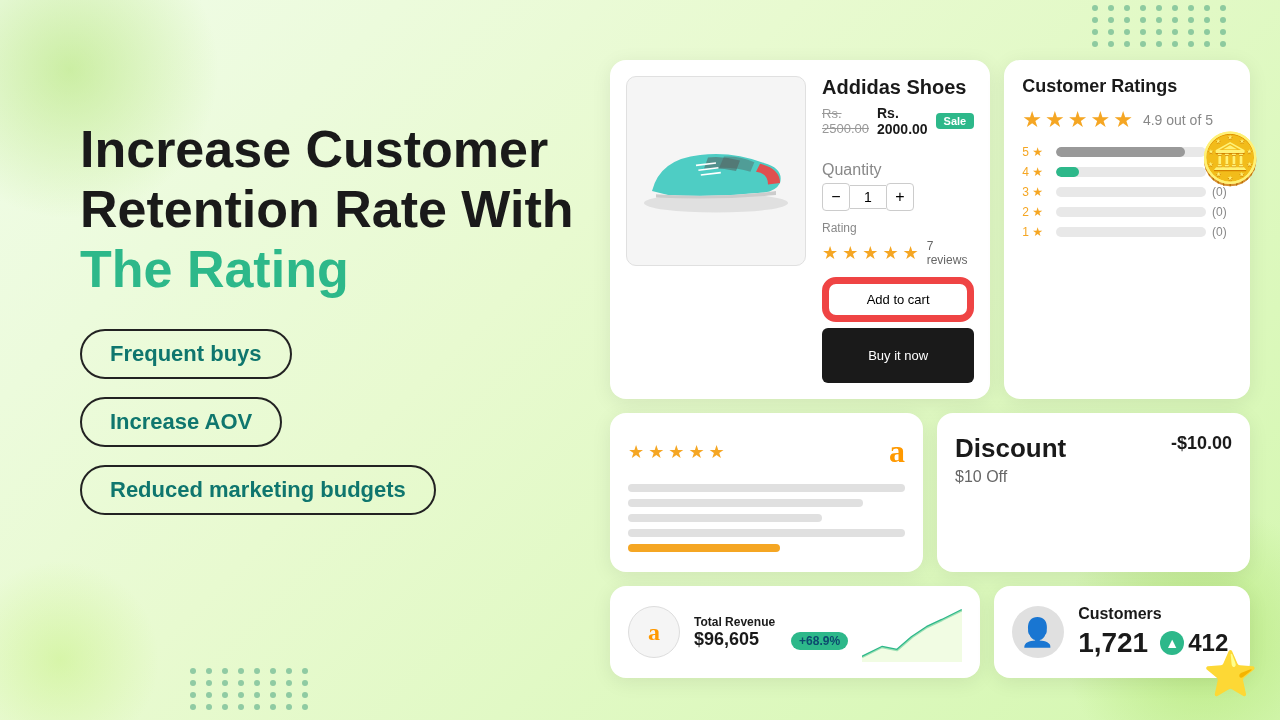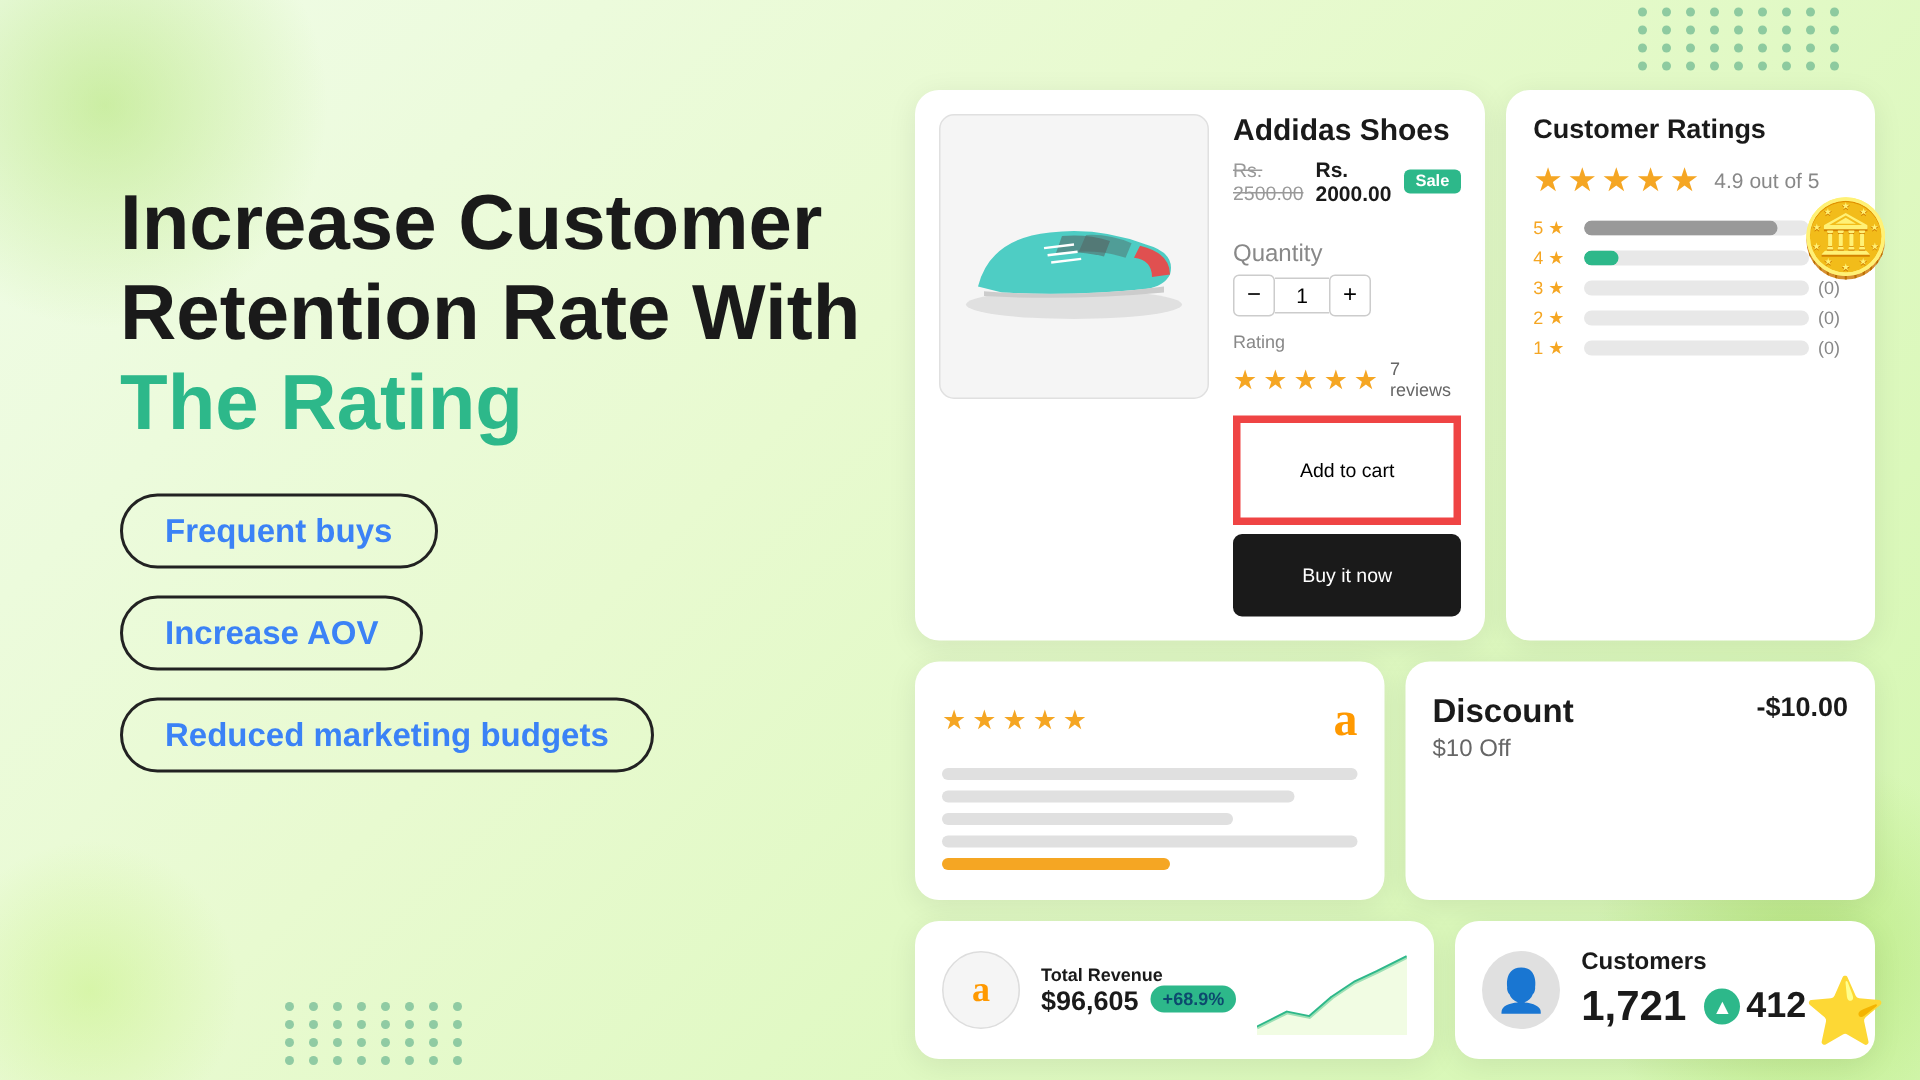--- a/index.html
+++ b/index.html
@@ -94,21 +94,21 @@
       flex-direction: column;
       gap: 18px;
     }
     .tag {
       display: inline-block;
       border: 2px solid #222;
       border-radius: 30px;
       padding: 10px 28px;
       font-size: 22px;
       font-weight: 600;
-      color: #3b82f6;
+      color: #0f766e;
       background: transparent;
       width: fit-content;
     }
 
     
     .right-section {
       position: absolute;
       right: 30px;
       top: 60px;
       width: 640px;
@@ -222,24 +222,24 @@
     .stars-row {
       display: flex;
       align-items: center;
       gap: 4px;
       margin-bottom: 10px;
     }
     .star { color: #f5a623; font-size: 18px; }
     .reviews-count { font-size: 12px; color: #666; margin-left: 4px; }
     .btn-add-cart {
       width: 100%;
-      padding: 24px;
-      border: 5px solid #ef4444;
+      padding: 8px;
+      border: 7px solid #ef4444;
       background: white;
-      border-radius: 0;
+      border-radius: 14px;
       font-size: 13px;
       cursor: pointer;
       margin-bottom: 6px;
     }
     .btn-buy-now {
       width: 100%;
       padding: 20px;
       border: none;
       background: #1a1a1a;
       color: white;
@@ -310,21 +310,21 @@
       padding: 20px 18px;
       flex: 1;
       box-shadow: 0 4px 20px rgba(0,0,0,0.08);
     }
     .discount-top {
       display: flex;
       justify-content: space-between;
       align-items: flex-start;
     }
     .discount-title {
-      font-size: 22px;
+      font-size: 26px;
       font-weight: 700;
       color: #1a1a1a;
     }
     .discount-amount-neg {
       font-size: 18px;
       font-weight: 600;
       color: #1a1a1a;
     }
     .discount-sub {
       font-size: 16px;
@@ -753,21 +753,21 @@
       </div>
     </div>
   </div>
 
   <div class="bottom-row">
 
     <div class="revenue-card">
       <div class="amazon-avatar">a</div>
       <div class="revenue-info">
         <div class="revenue-title">Total Revenue</div>
-        <div style="display:flex; align-items:flex-start;">
+        <div style="display:flex; align-items:flex-end;gap:24px;">
           <span class="revenue-amount">$96,605</span>
           <span class="revenue-badge">+68.9%</span>
         </div>
       </div>
 
       <svg class="chart-area" viewBox="0 0 100 60">
         <polyline points="0,55 20,45 35,48 50,35 65,25 80,18 100,8" fill="none" stroke="#2db88a" stroke-width="2.5" stroke-linejoin="round"></polyline>
         <polyline points="0,55 20,45 35,48 50,35 65,25 80,18 100,8 100,60 0,60" fill="#e8fad0" opacity="0.6"></polyline>
       </svg>
     </div>

